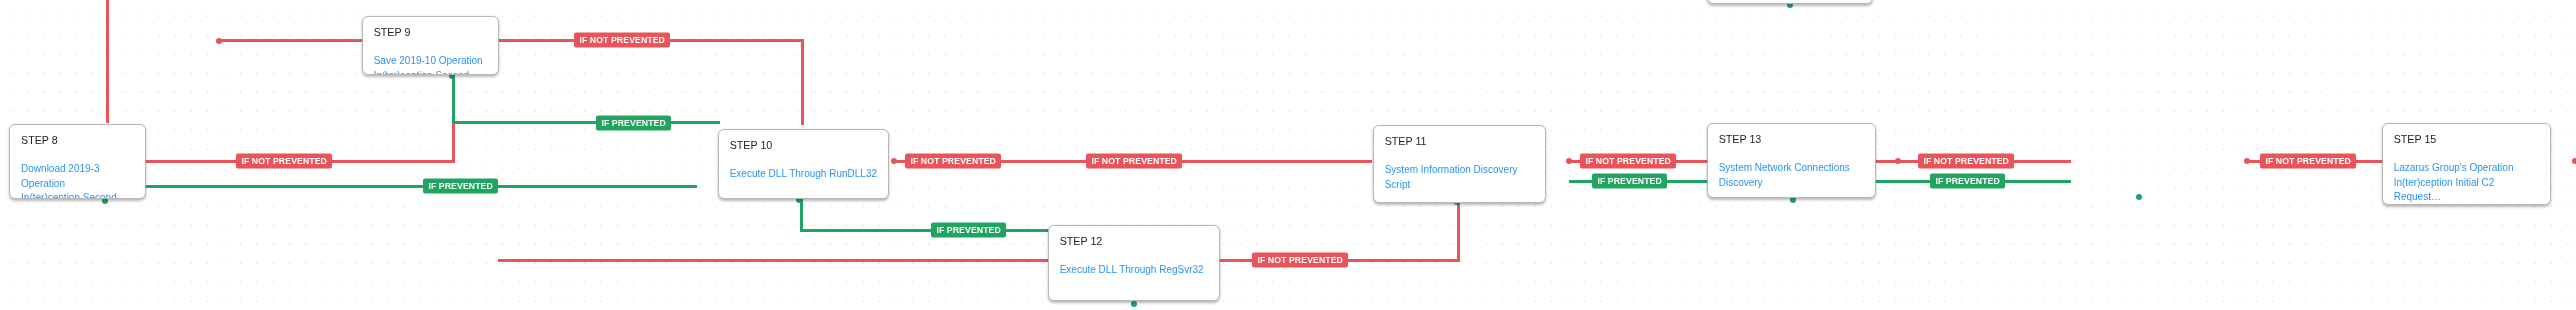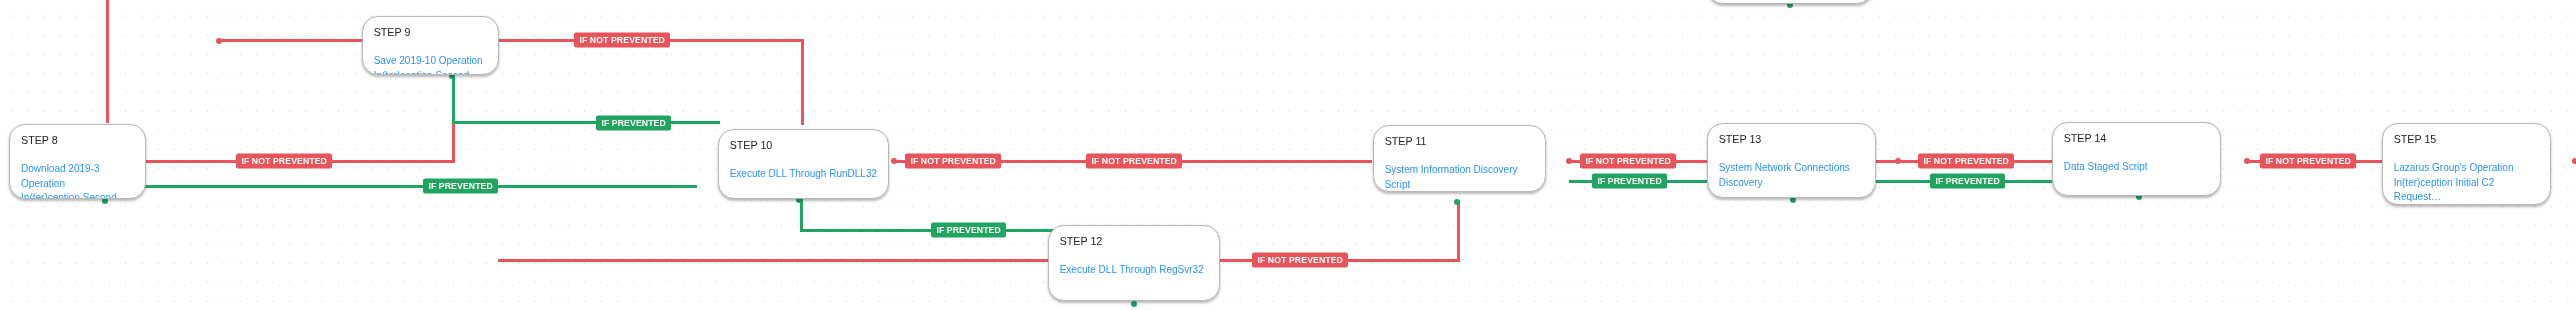--- a/index.html
+++ b/index.html
@@ -47,21 +47,21 @@
   }
   .chip.red{background:#e8545a;}
   .chip.green{background:#21a45f;}
 
   
   .node{
     position:absolute;
     box-sizing:border-box;
     background:#ffffff;
     border:0.7px solid #b8b8b8;
-    border-radius:16px;
+    border-radius:6px;
     box-shadow:0 1.3px 2.7px rgba(0,0,0,.28);
     padding:9.4px 10.7px 6.7px 10.7px;
     overflow:hidden;
   }
   .node .step{
     font-size:10.7px;
     color:#222222;
     margin-bottom:8px;
     white-space:nowrap;
   }
@@ -175,41 +175,37 @@
     <div class="step">STEP 9</div>
     <div class="tech">Save 2019-10 Operation
 In(ter)ception Second Stage…</div>
   </div>
 
   <div class="node" style="left:718px;top:129px;width:171px;height:70px;">
     <div class="step">STEP 10</div>
     <div class="tech">Execute DLL Through RunDLL32</div>
   </div>
 
-  <div class="node" style="left:1373px;top:125px;width:173px;height:67px;">
+  <div class="node" style="left:1373px;top:125px;width:173px;height:78px;">
     <div class="step">STEP 11</div>
     <div class="tech">System Information Discovery
 Script</div>
   </div>
 
   <div class="node" style="left:1048px;top:225px;width:172px;height:76px;">
     <div class="step">STEP 12</div>
     <div class="tech">Execute DLL Through RegSvr32</div>
   </div>
 
   <div class="node" style="left:1707px;top:123px;width:169px;height:75px;">
     <div class="step">STEP 13</div>
     <div class="tech">System Network Connections
 Discovery</div>
   </div>
 
-  <div class="node" style="left:2052px;top:122px;width:169px;height:74px;">
-    <div class="step">STEP 14</div>
-    <div class="tech">Data Staged Script</div>
-  </div>
 
   <div class="node" style="left:2382px;top:123px;width:169px;height:82px;">
     <div class="step">STEP 15</div>
     <div class="tech">Lazarus Group's Operation
 In(ter)ception Initial C2 Request…</div>
   </div>
 
 </div>
 
 

